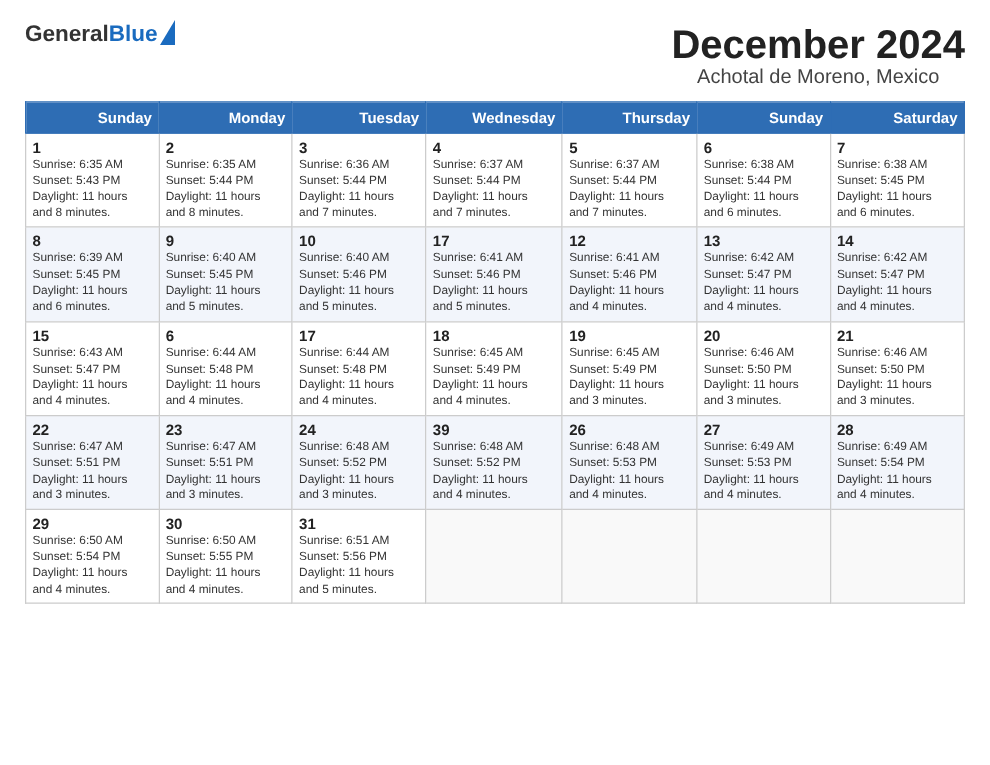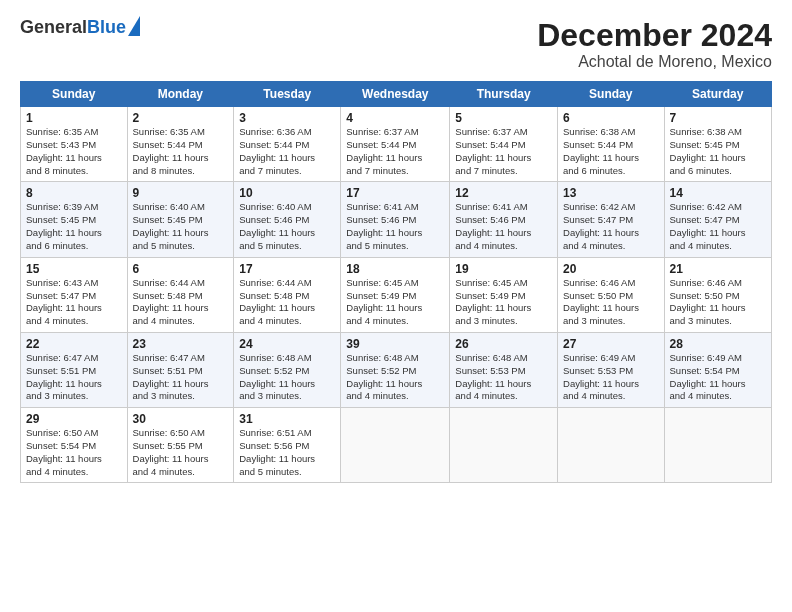--- a/index.html
+++ b/index.html
@@ -34,42 +34,42 @@
     .logo-blue { color: #1a6bbf; }
     .logo-triangle {
       width: 0;
       height: 0;
       border-left: 12px solid transparent;
       border-bottom: 20px solid #1a6bbf;
       margin-left: 2px;
       margin-top: -4px;
     }
     .title-block {
-      text-align: right;
+      text-align: center;
     }
     .title-block h1 {
       font-size: 32px;
       font-weight: bold;
       color: #222;
       line-height: 1.1;
     }
     .title-block h2 {
       font-size: 16px;
       font-weight: normal;
       color: #444;
     }
     .calendar {
       width: 100%;
       border-collapse: collapse;
       font-size: 10px;
     }
     .calendar th {
       background: #2e6db4;
       color: #fff;
-      text-align: center;
+      text-align: right;
       padding: 5px 5px;
       font-size: 12px;
       font-weight: bold;
       border: 1px solid #2e6db4;
     }
     .calendar td {
       vertical-align: top;
       border: 1px solid #ccc;
       padding: 4px 5px;
       width: 113px;

